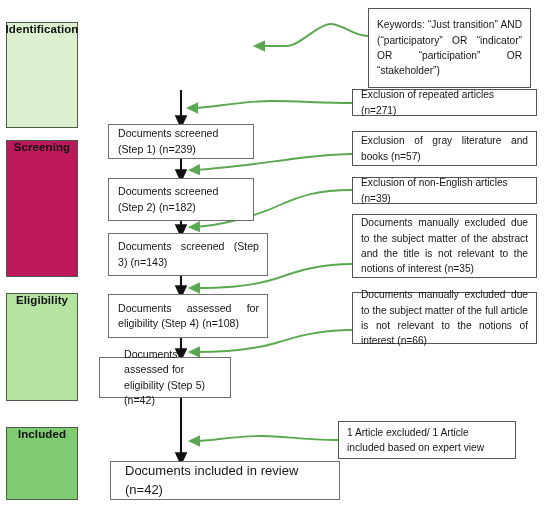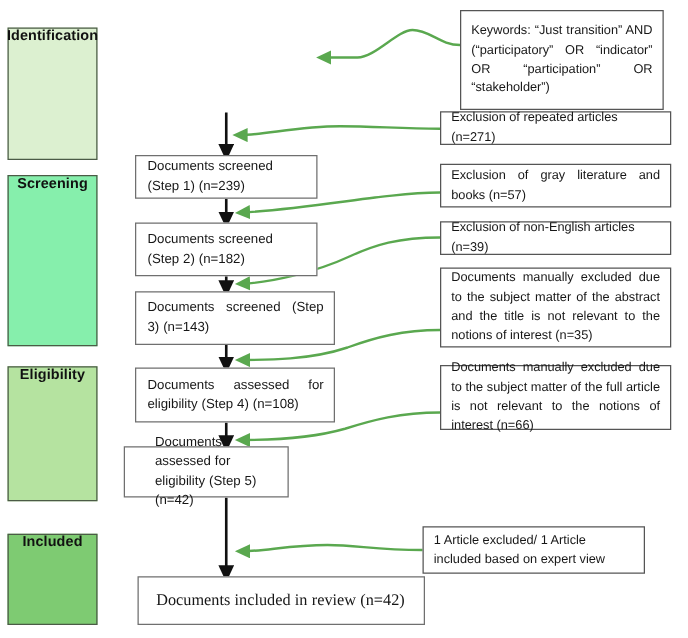--- a/index.html
+++ b/index.html
@@ -55,21 +55,20 @@
     text-align-last: left;
     width: 100%;
     word-spacing: 0.2px;
   }
   .flow-text.nojustify {
     text-align: left;
   }
   .flow-box.final .flow-text {
     font-size: 13px;
     text-align: left;
-    font-family: Liberation Serif, serif;
   }
 
   
   .note-box {
     position: absolute;
     border: 1.1px solid #555555;
     background: #ffffff;
     box-sizing: border-box;
     display: flex;
     align-items: center;
@@ -136,21 +135,21 @@
       <path d="M352,330 C320,330 298,336 276,343 C248,351 214,352 194,352"></path>
 
       <path d="M338,440 C300,440 286,436 262,436 C232,436 212,441 194,441"></path>
     </g>
   </svg>
 
   <div class="stage-box" style="left:6px; top:22px; width:72px; height:106px; background:#dcf0d0;">
     <span class="stage-label">Identification</span>
   </div>
 
-  <div class="stage-box" style="left:6px; top:140px; width:72px; height:137px; background:#86efac;">
+  <div class="stage-box" style="left:6px; top:140px; width:72px; height:137px; background:#be185d;">
     <span class="stage-label">Screening</span>
   </div>
 
   <div class="stage-box" style="left:6px; top:293px; width:72px; height:108px; background:#b5e3a0;">
     <span class="stage-label">Eligibility</span>
   </div>
 
   <div class="stage-box" style="left:6px; top:427px; width:72px; height:73px; background:#7ecb72;">
     <span class="stage-label">Included</span>
   </div>

